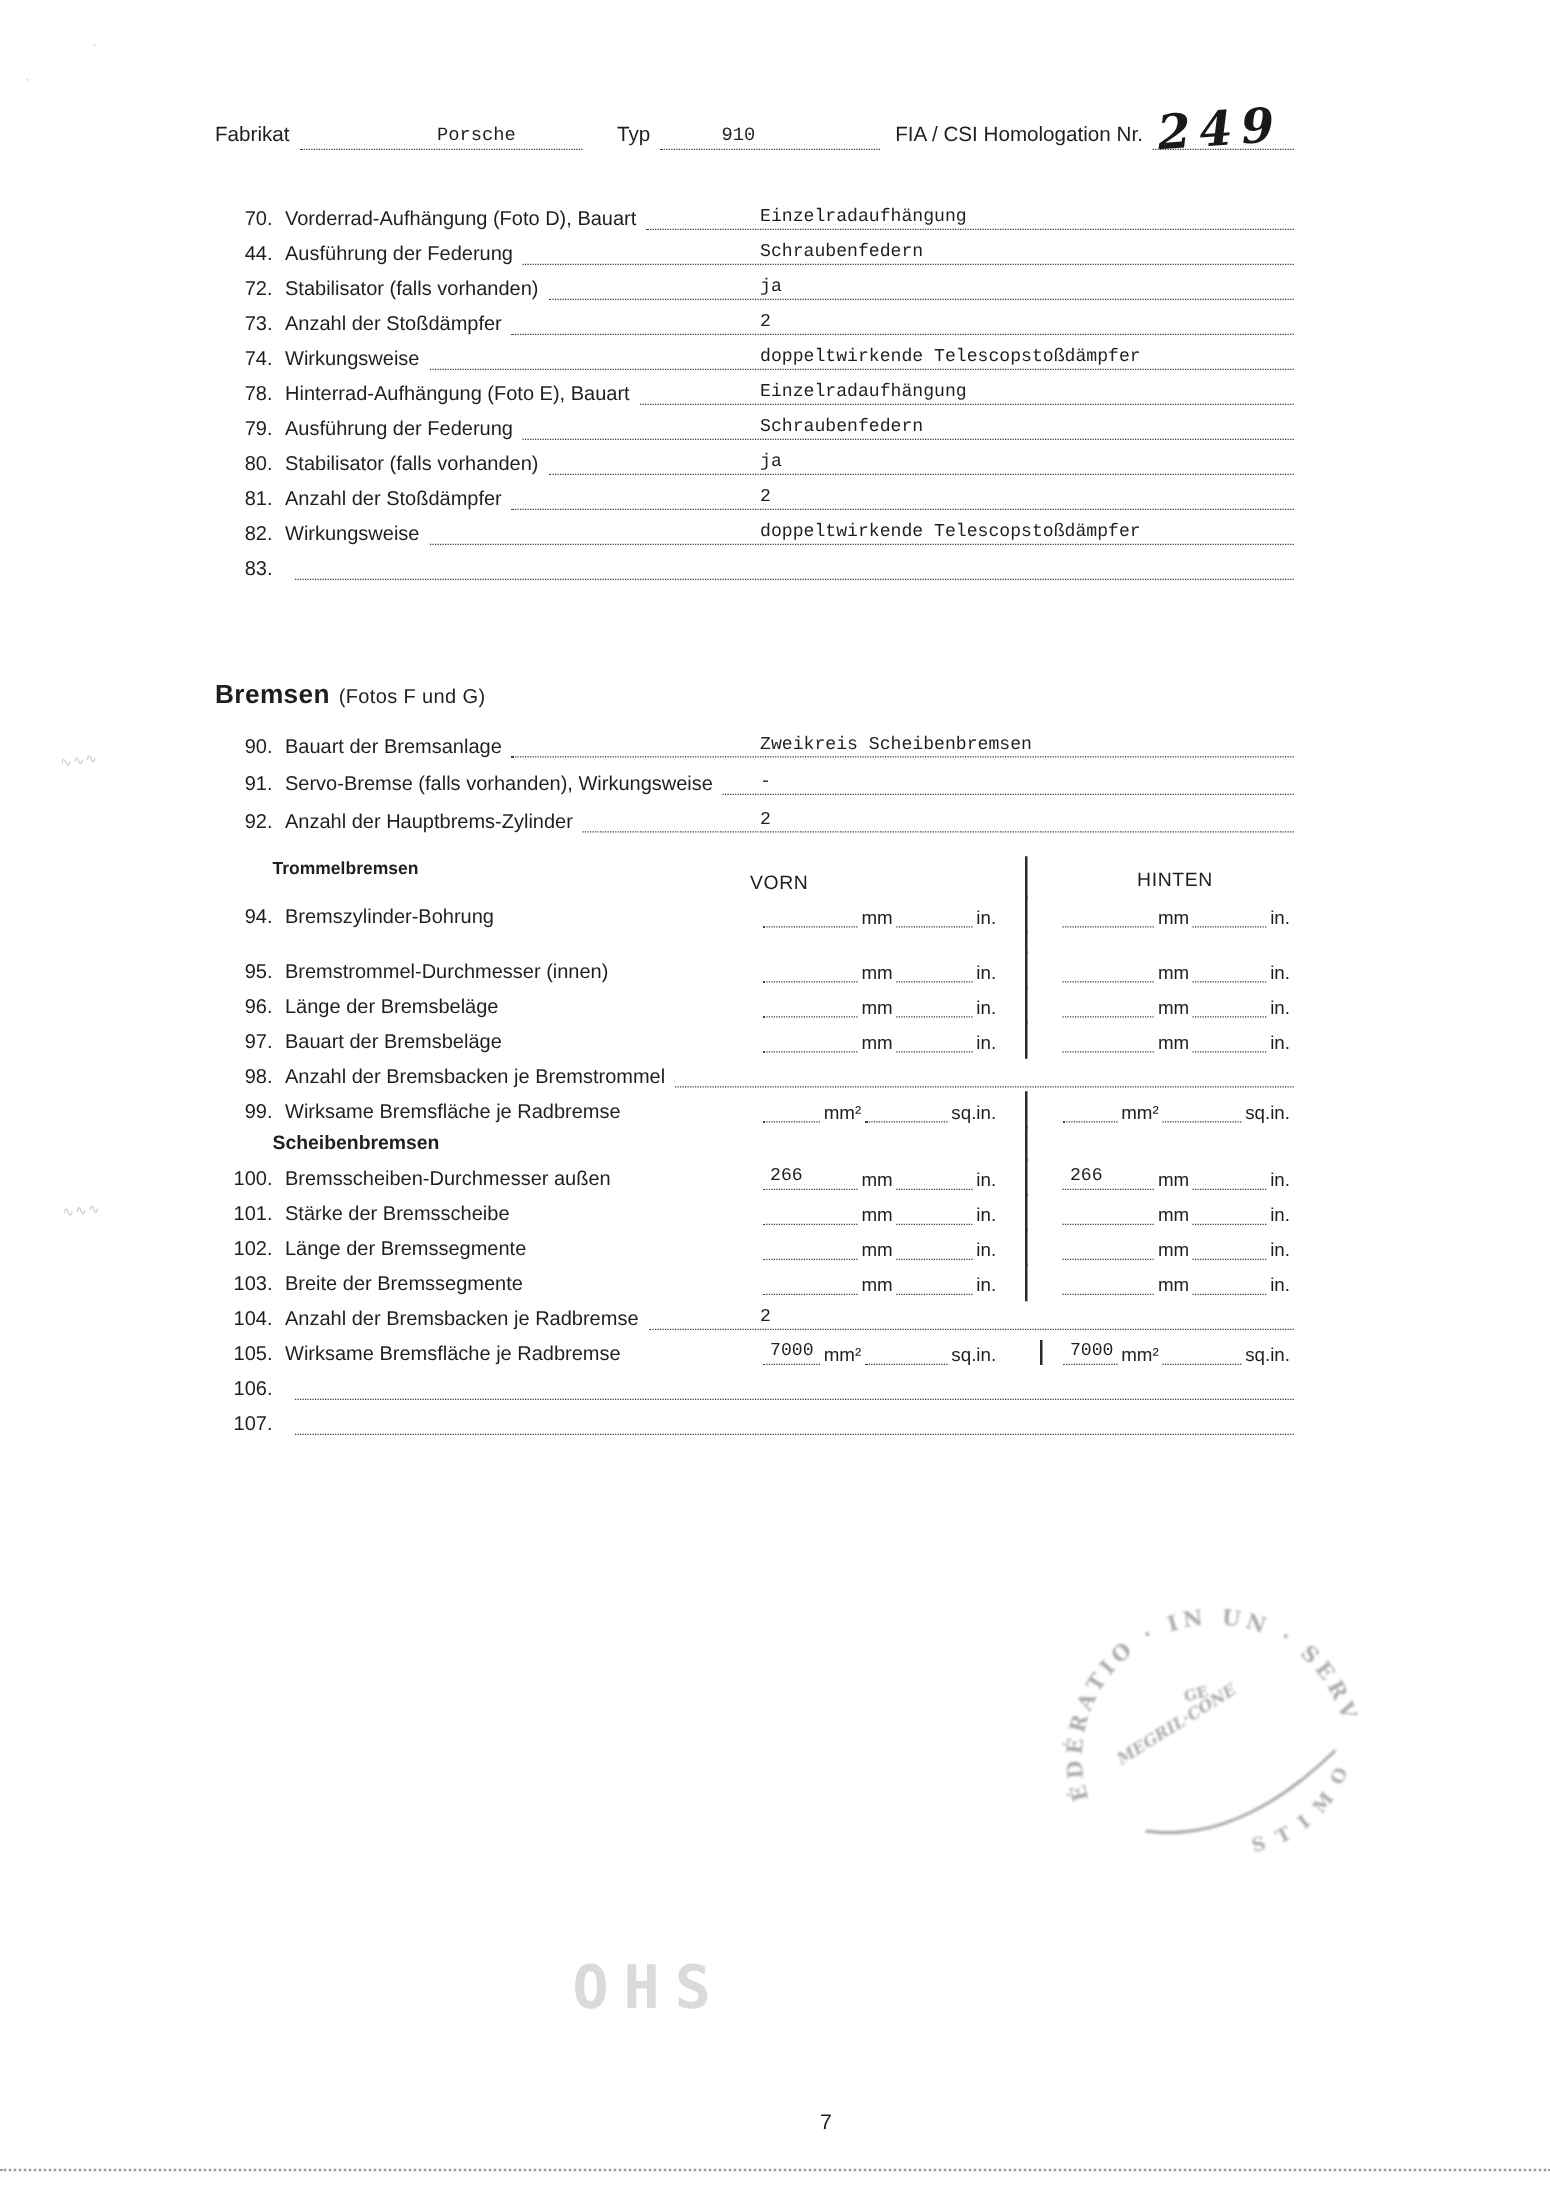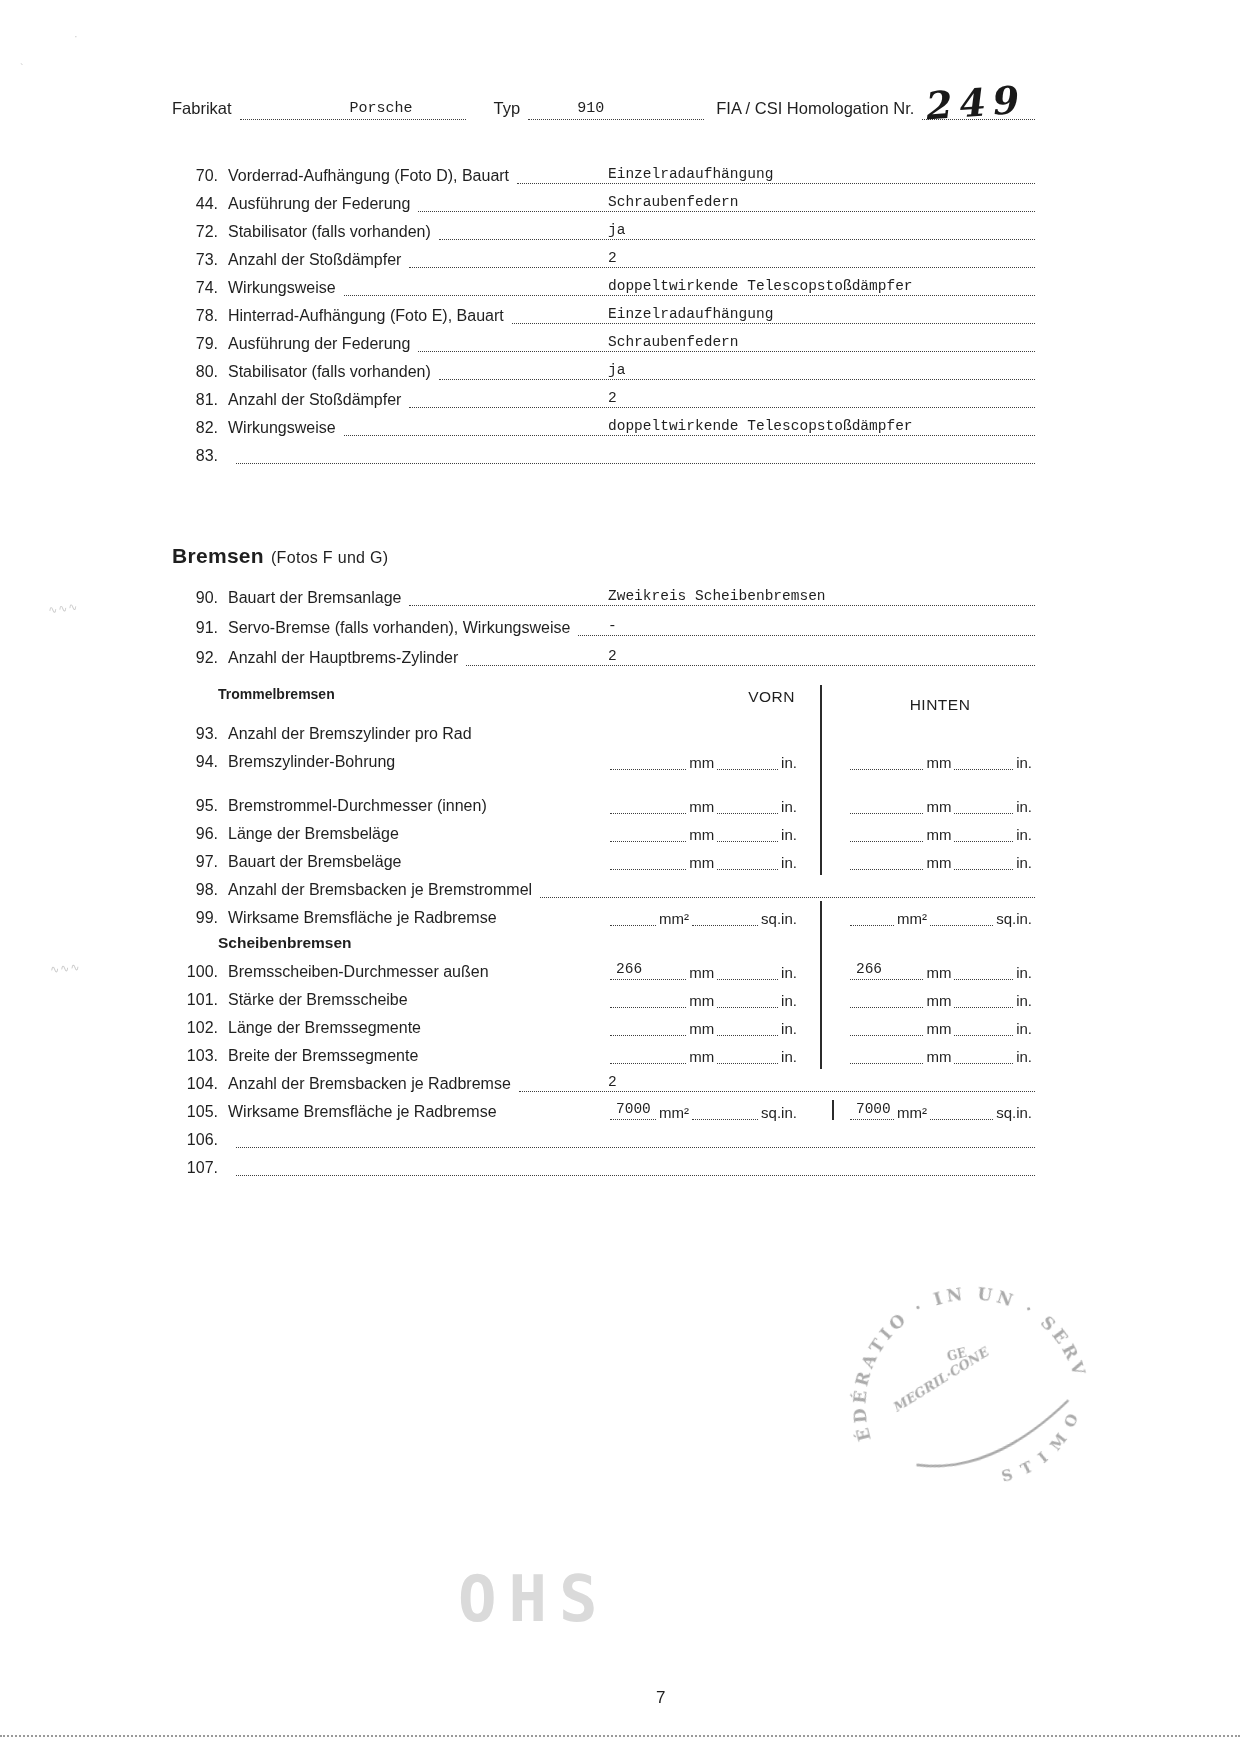--- a/index.html
+++ b/index.html
@@ -35,21 +35,21 @@
   #sec-bremsen .row{height:30px;}
   .num{width:46px;min-width:46px;text-align:right;padding-right:10px;padding-bottom:3px;}
   .lbl{padding-right:8px;padding-bottom:3px;white-space:nowrap;}
   .fill{flex:1;position:relative;border-bottom:1.6px dotted #3e3e3e;height:18px;margin-bottom:4px;}
   .typed{position:absolute;left:436px;bottom:6px;font-family:"Liberation Mono",monospace;
          font-size:14.5px;white-space:nowrap;}
 
   
   .colhead{position:relative;height:32px;}
   .bheading{position:absolute;left:46px;top:0;font-size:14px;font-weight:bold;}
-  .vorn{position:absolute;left:428px;width:195px;text-align:right;top:2px;font-size:15.5px;letter-spacing:.5px;}
+  .vorn{position:absolute;left:428px;width:195px;text-align:left;top:12px;font-size:15.5px;letter-spacing:.5px;}
   .hinten{position:absolute;left:673px;width:190px;text-align:center;top:10px;font-size:15.5px;letter-spacing:.5px;}
   .subhead{position:relative;height:26px;font-size:15.5px;font-weight:bold;padding-left:46px;
            display:flex;align-items:center;}
   .spacer{position:relative;height:16px;}
   .mrow{position:relative;display:flex;align-items:flex-end;height:28px;font-size:16px;}
   .lblm{width:382px;min-width:382px;padding-bottom:3px;white-space:nowrap;overflow:hidden;}
   .cell{position:relative;display:flex;align-items:flex-end;width:195px;}
   .cell.rightc{width:190px;}
   .cgap{width:50px;min-width:50px;}
   .dots{border-bottom:1.6px dotted #3e3e3e;height:12px;margin-bottom:4px;}
@@ -58,21 +58,21 @@
   .mm2 .d1{flex:.8;}
   .mm2 .d2{flex:1.15;}
   .unit{padding:0 3px 3px 3px;font-size:15px;white-space:nowrap;}
   .cellval{position:absolute;left:6px;bottom:7px;font-family:"Liberation Mono",monospace;font-size:14.5px;}
   .vdiv{position:absolute;left:648px;top:-1px;bottom:-1px;width:2px;background:#2b2b2b;}
   .vdiv.short{left:660px;top:4px;bottom:4px;}
 
   
   .stamp{position:absolute;left:828px;top:1262px;}
   .watermark{position:absolute;left:458px;top:1562px;font-family:"DejaVu Sans Mono",monospace;
-             font-weight:bold;font-size:64px;letter-spacing:12px;color:#dadada;filter:blur(.6px);text-align:right;}
+             font-weight:bold;font-size:48px;letter-spacing:12px;color:#dadada;filter:blur(.6px);text-align:right;}
   .pagenum{position:absolute;left:656px;top:1688px;font-size:17px;}
   .bottom-rule{position:absolute;left:0;right:0;top:1735px;border-top:2px dotted #9a9a9a;}
   .artifact{position:absolute;color:#cccccc;font-size:11px;letter-spacing:1px;}
   .a0{left:74px;top:30px;}
   .a1{left:20px;top:62px;}
   .a2{left:48px;top:602px;transform:rotate(-8deg);}
   .a3{left:50px;top:962px;transform:rotate(-6deg);}
 </style>
 </head>
 <body>
@@ -191,25 +191,20 @@
   </div>
 
   <div class="content" id="sec-measure">
     <div class="colhead">
       <span class="bheading">Trommelbremsen</span>
       <span class="vorn">VORN</span>
       <span class="hinten">HINTEN</span>
       <span class="vdiv"></span>
     </div>
     <div id="measure-rows">
-        <div class="row">
-          <span class="num">93.</span>
-          <span class="lbl">Anzahl der Bremszylinder pro Rad</span>
-          <span class="vdiv"></span>
-        </div>
         <div class="mrow">
           <span class="num">94.</span>
           <span class="lblm">Bremszylinder-Bohrung</span>
           <span class="cell ">
             <span class="dots d1"></span>
             <span class="unit">mm</span>
             <span class="dots d2"></span>
             <span class="unit">in.</span>
           </span>
           <span class="cgap"></span>

